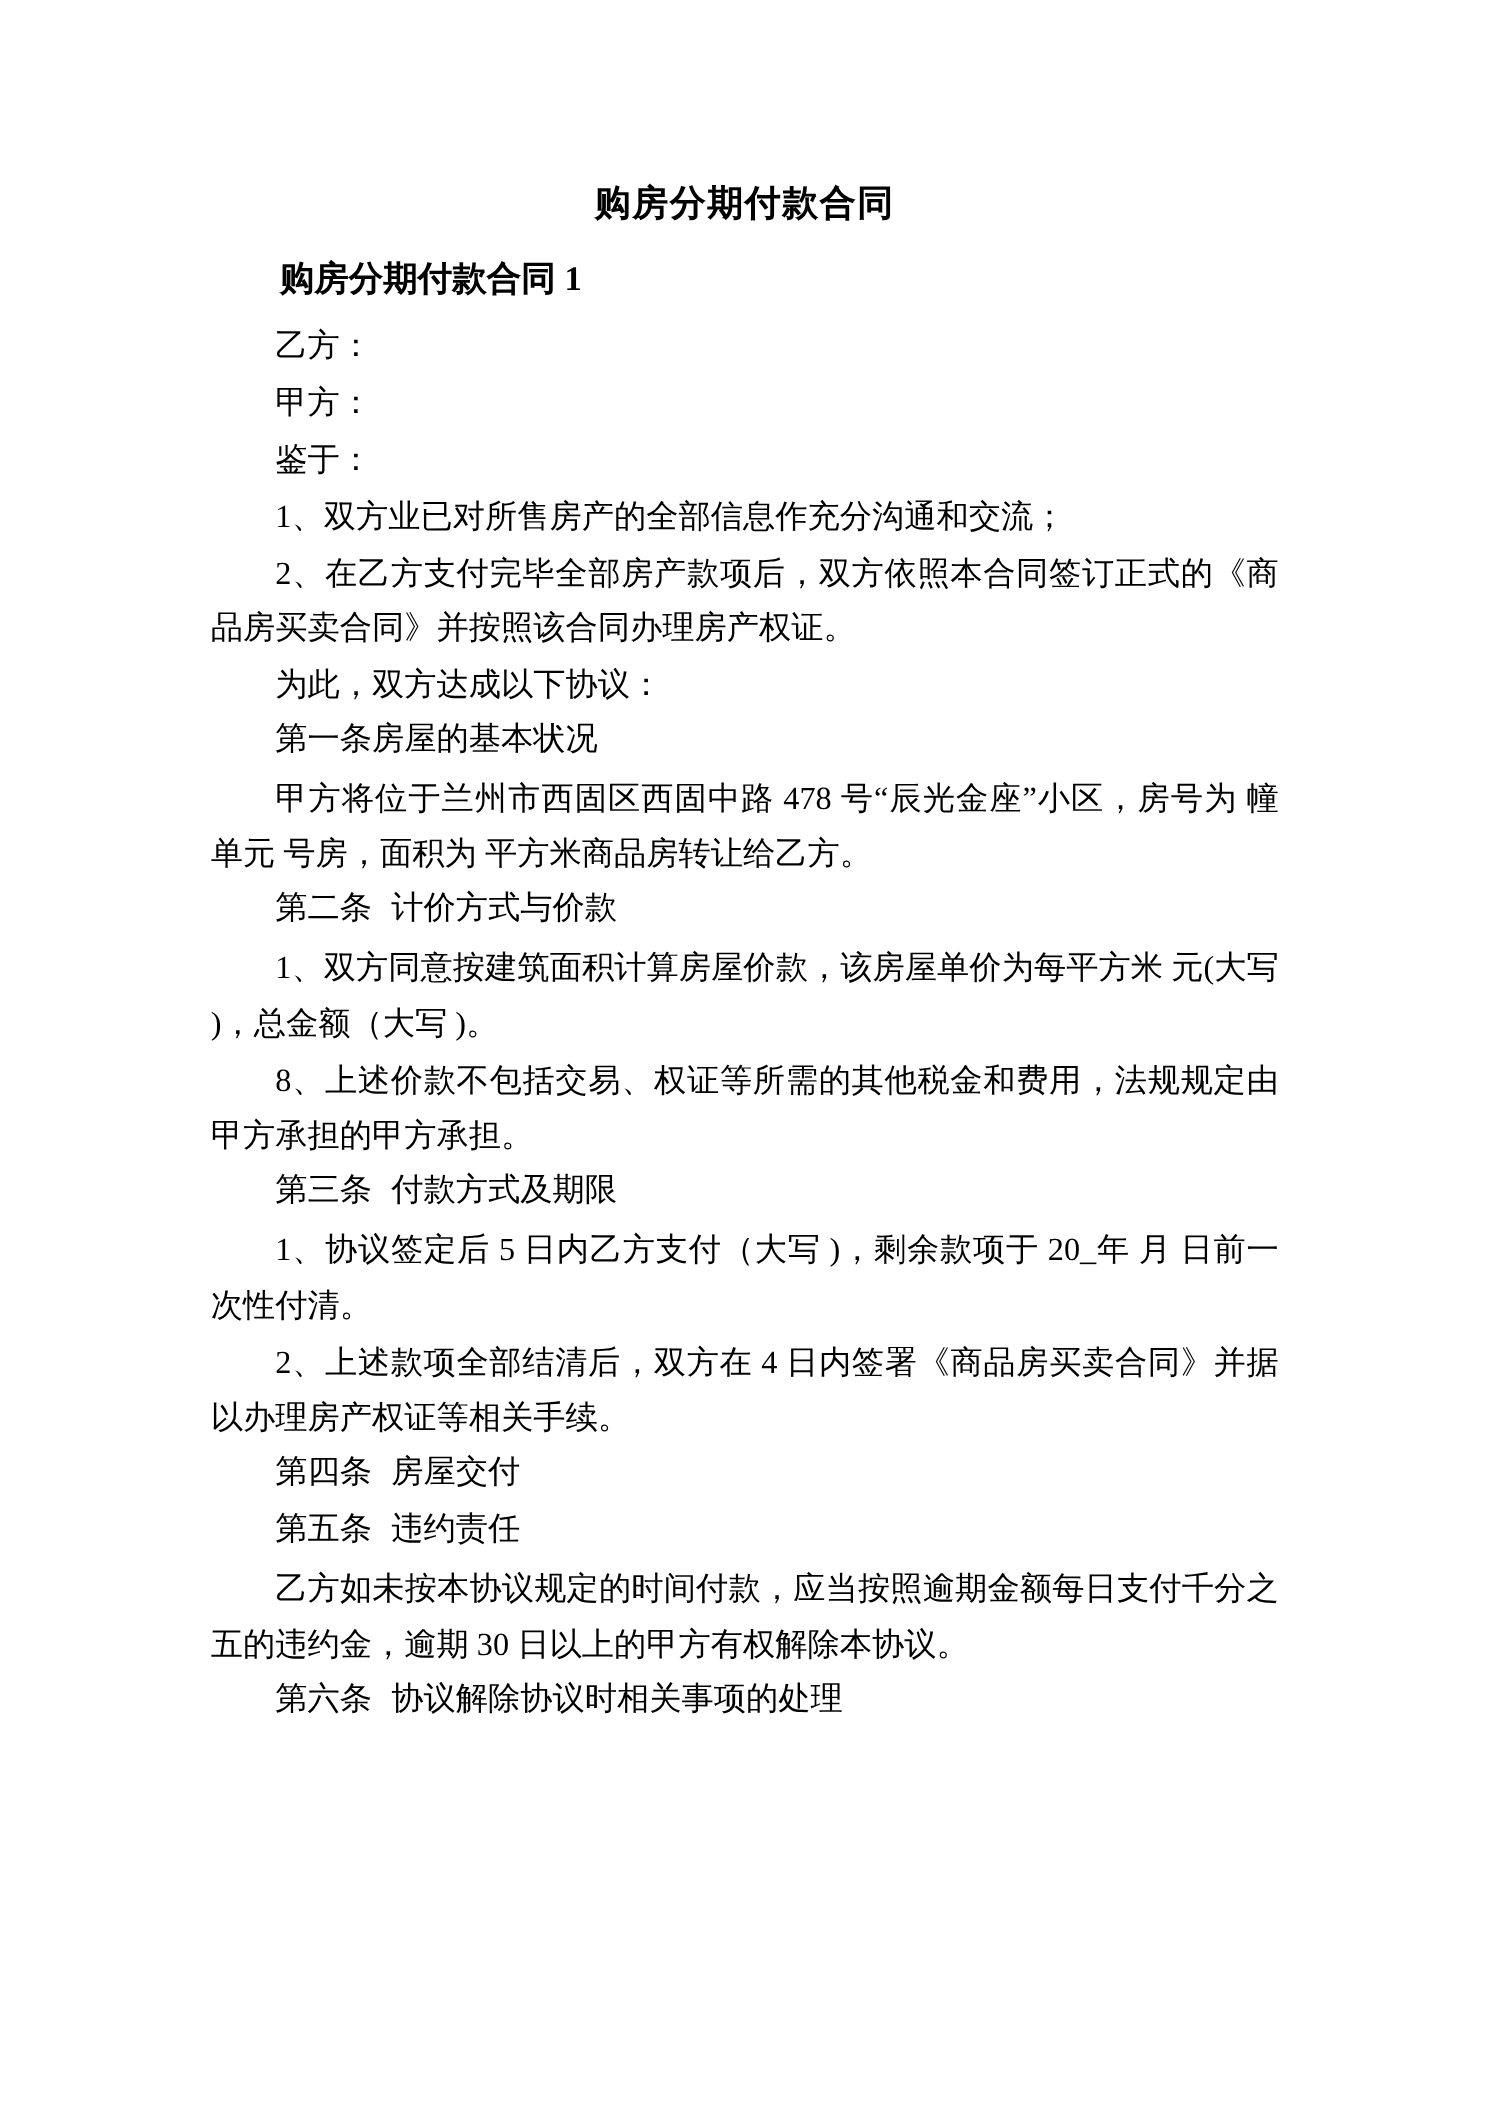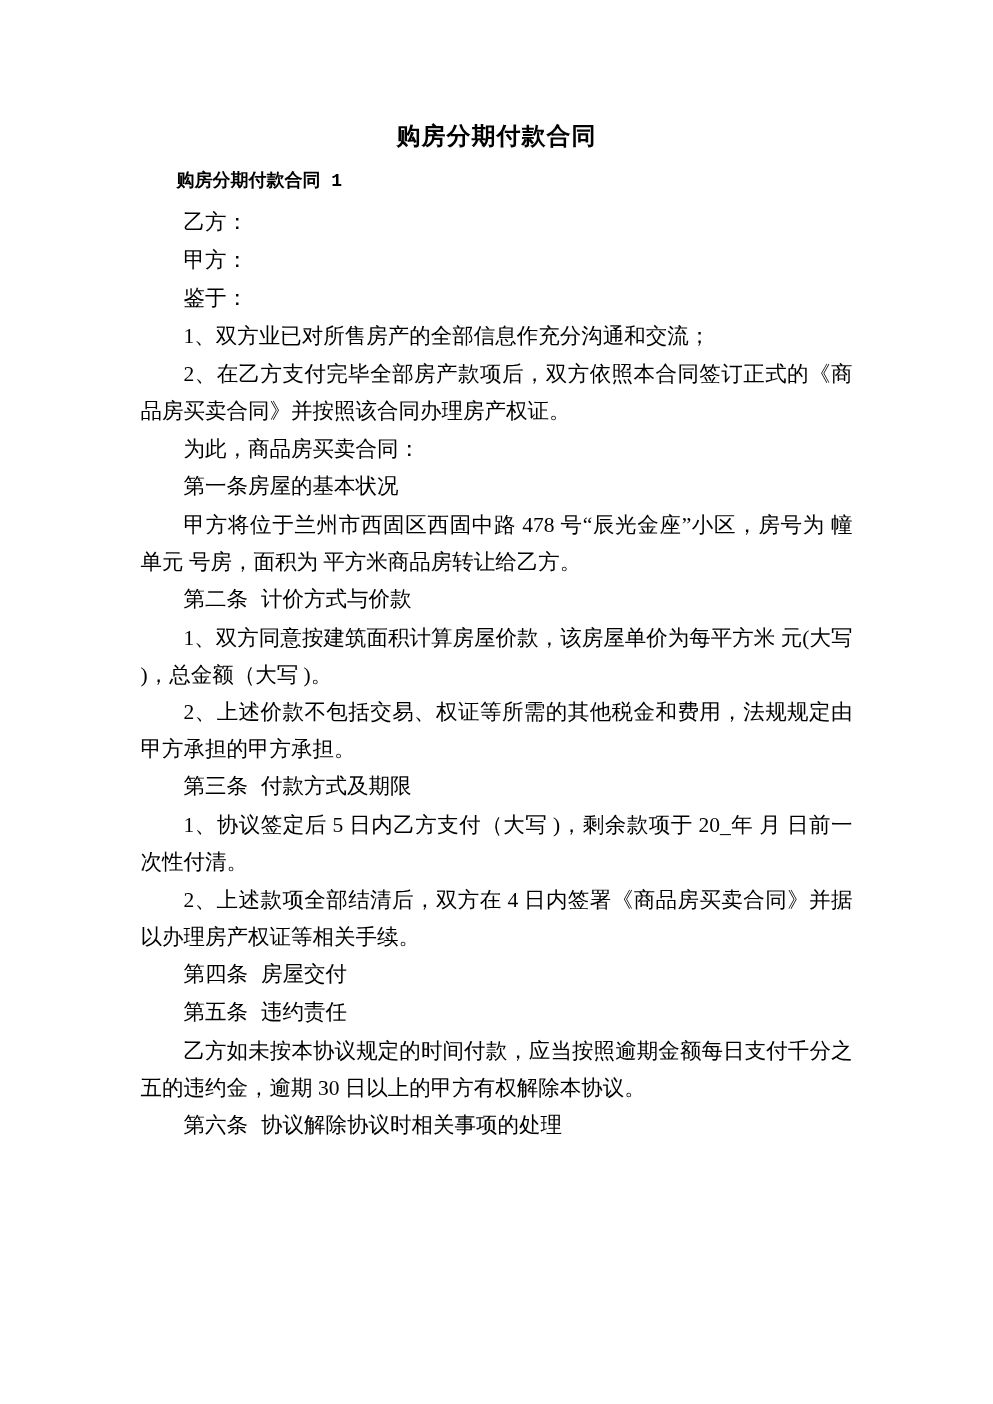--- a/index.html
+++ b/index.html
@@ -23,26 +23,25 @@
   }
   .doc-title {
     text-align: center;
     font-size: 24px;
     font-weight: bold;
     letter-spacing: 1px;
     margin: 0 0 14px 0;
     line-height: 1.5;
   }
   .doc-subtitle {
-    font-size: 18px;
+    font-size: 23px;
     font-weight: bold;
     margin: 0 0 8px 0;
     text-indent: 2em;
     line-height: 1.55;
-    font-family: Liberation Mono, monospace;
   }
   p.para {
     font-size: 21.5px;
     line-height: 1.72;
     margin: 0 0 1px 0;
     text-indent: 2em;
     text-align: justify;
     text-justify: inter-ideograph;
     word-break: break-all;
   }
@@ -61,26 +60,26 @@
 
   <h1 class="doc-title">购房分期付款合同</h1>
 
   <h2 class="doc-subtitle">购房分期付款合同 1</h2>
 
   <p class="para">乙方：</p>
   <p class="para">甲方：</p>
   <p class="para">鉴于：</p>
   <p class="para">1、双方业已对所售房产的全部信息作充分沟通和交流；</p>
   <p class="para">2、在乙方支付完毕全部房产款项后，双方依照本合同签订正式的《商品房买卖合同》并按照该合同办理房产权证。</p>
-  <p class="para">为此，商品房买卖合同：</p>
+  <p class="para">为此，双方达成以下协议：</p>
   <p class="clause">第一条房屋的基本状况</p>
   <p class="para">甲方将位于兰州市西固区西固中路 478 号“辰光金座”小区，房号为 幢 单元 号房，面积为 平方米商品房转让给乙方。</p>
   <p class="clause">第二条 计价方式与价款</p>
   <p class="para">1、双方同意按建筑面积计算房屋价款，该房屋单价为每平方米 元(大写 )，总金额（大写 )。</p>
-  <p class="para">2、上述价款不包括交易、权证等所需的其他税金和费用，法规规定由甲方承担的甲方承担。</p>
+  <p class="para">8、上述价款不包括交易、权证等所需的其他税金和费用，法规规定由甲方承担的甲方承担。</p>
   <p class="clause">第三条 付款方式及期限</p>
   <p class="para">1、协议签定后 5 日内乙方支付（大写 )，剩余款项于 20_年 月 日前一次性付清。</p>
   <p class="para">2、上述款项全部结清后，双方在 4 日内签署《商品房买卖合同》并据以办理房产权证等相关手续。</p>
   <p class="clause">第四条 房屋交付</p>
   <p class="clause">第五条 违约责任</p>
   <p class="para">乙方如未按本协议规定的时间付款，应当按照逾期金额每日支付千分之五的违约金，逾期 30 日以上的甲方有权解除本协议。</p>
   <p class="clause">第六条 协议解除协议时相关事项的处理</p>
 
 </div>
 

